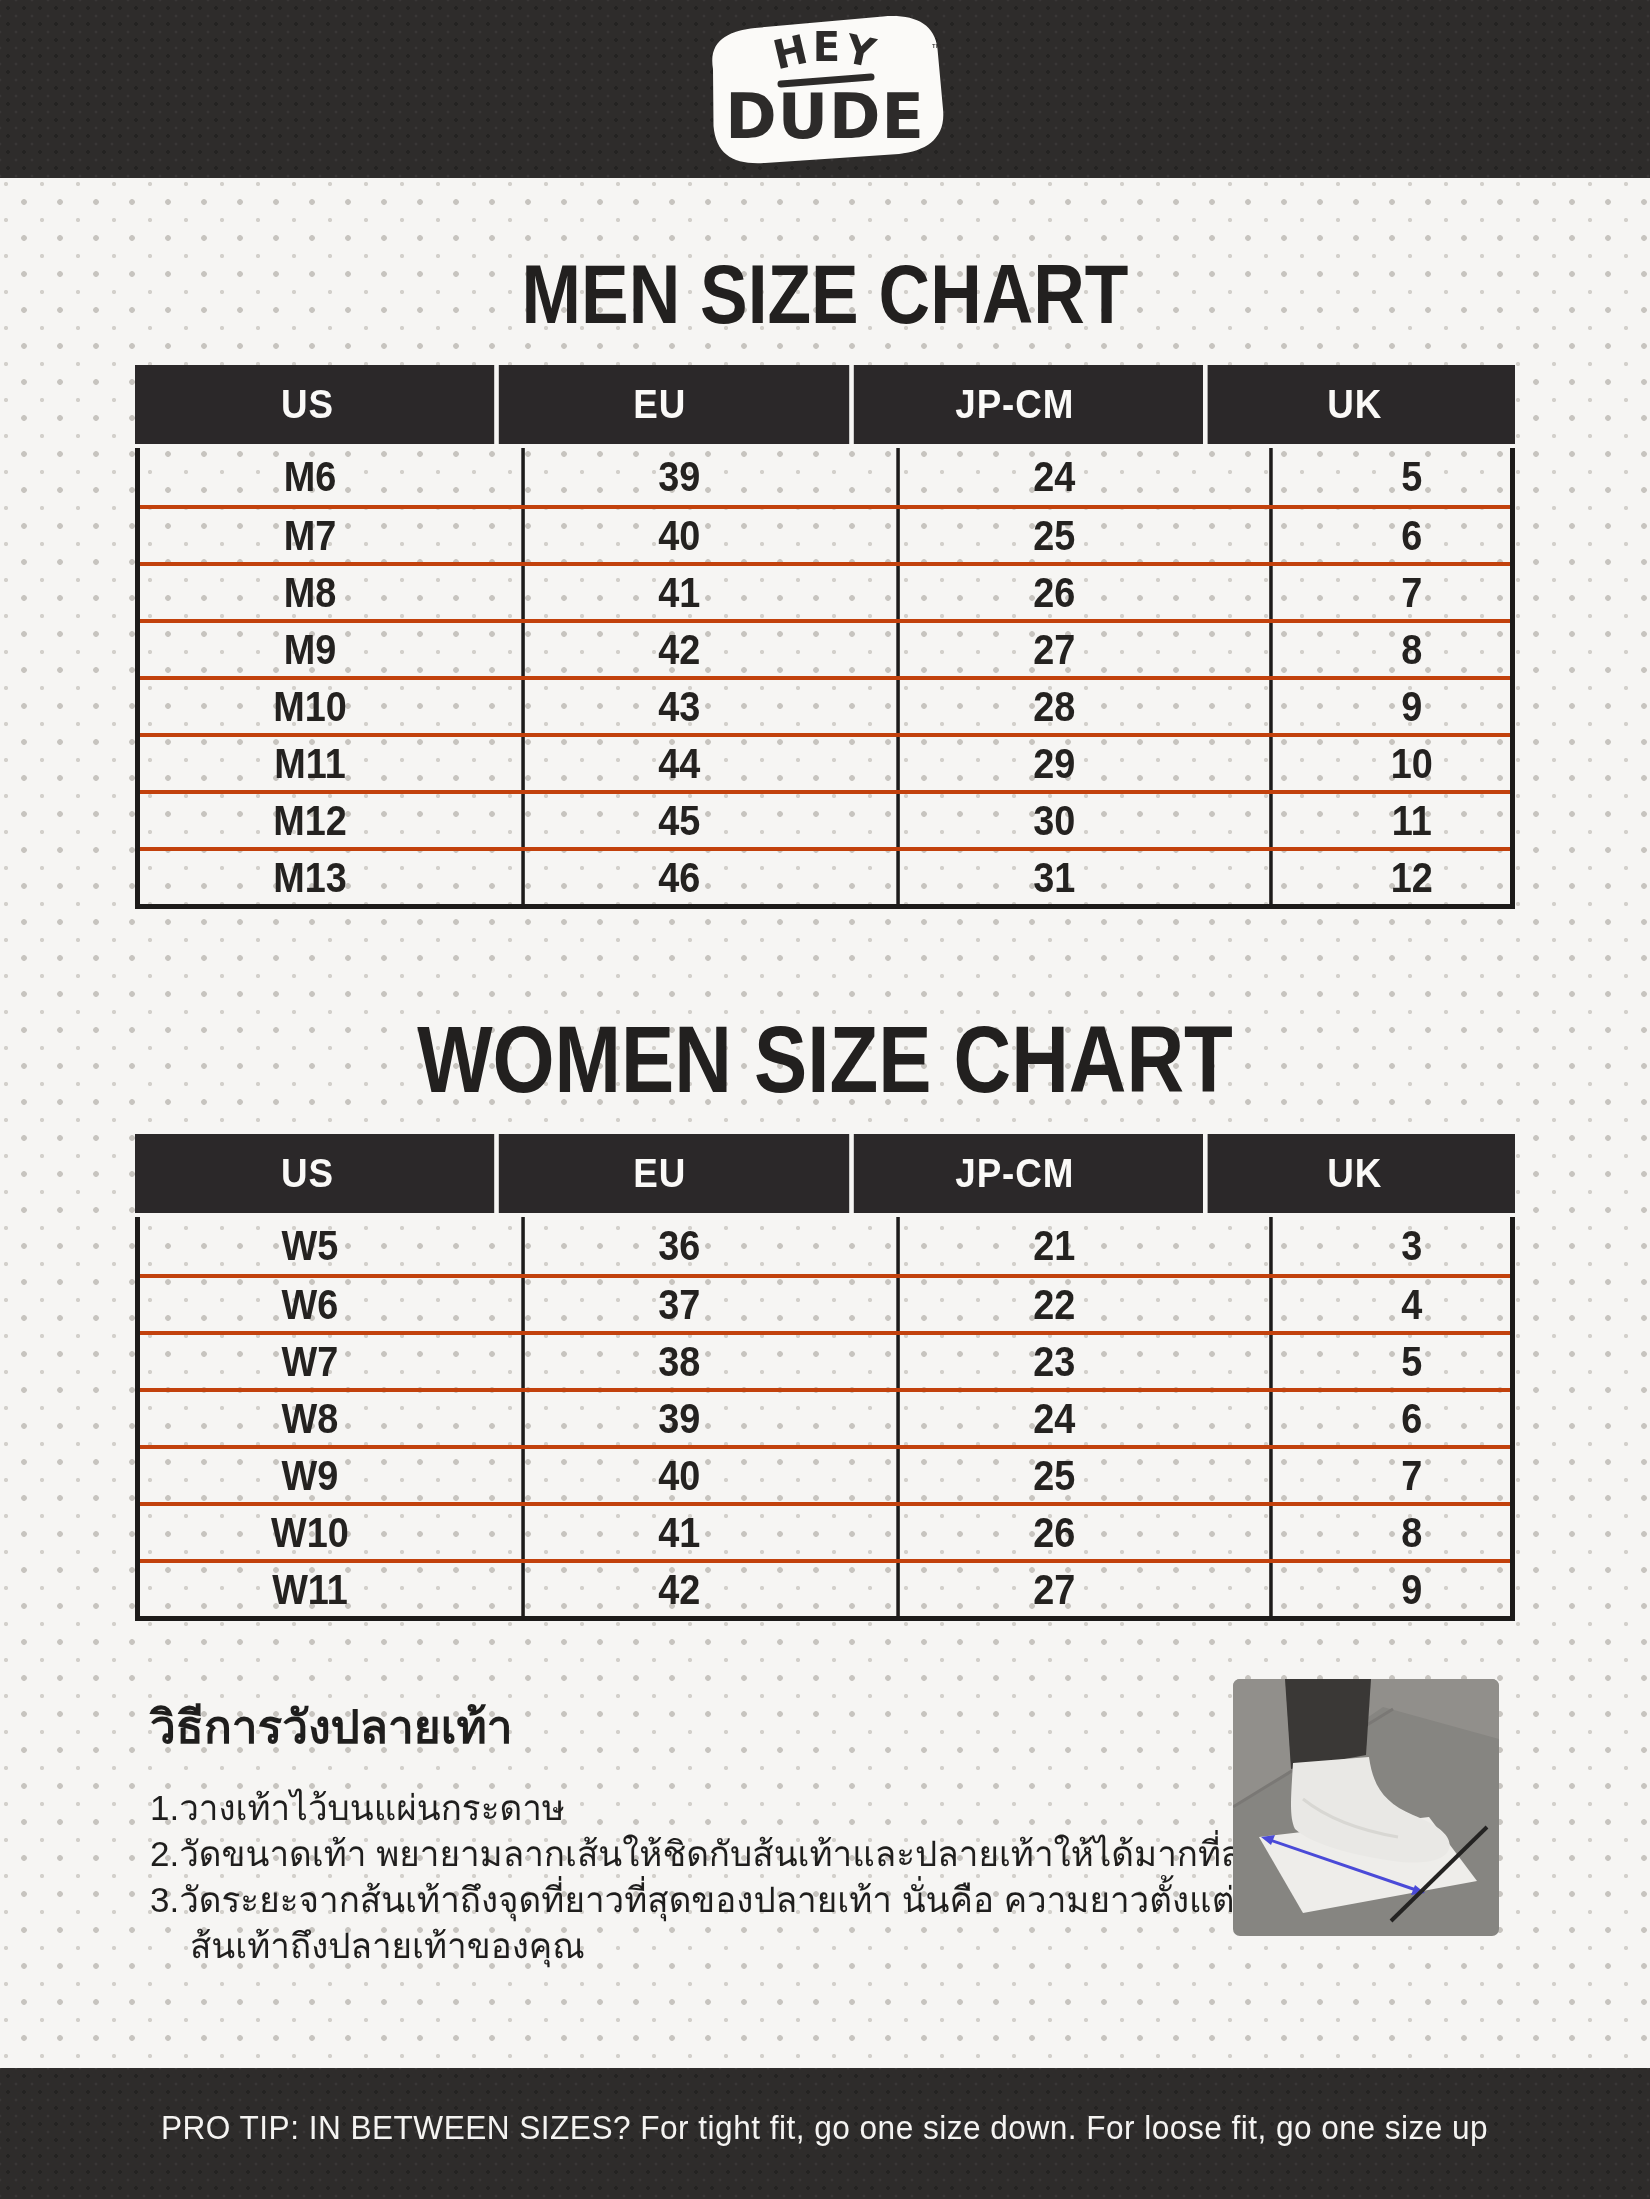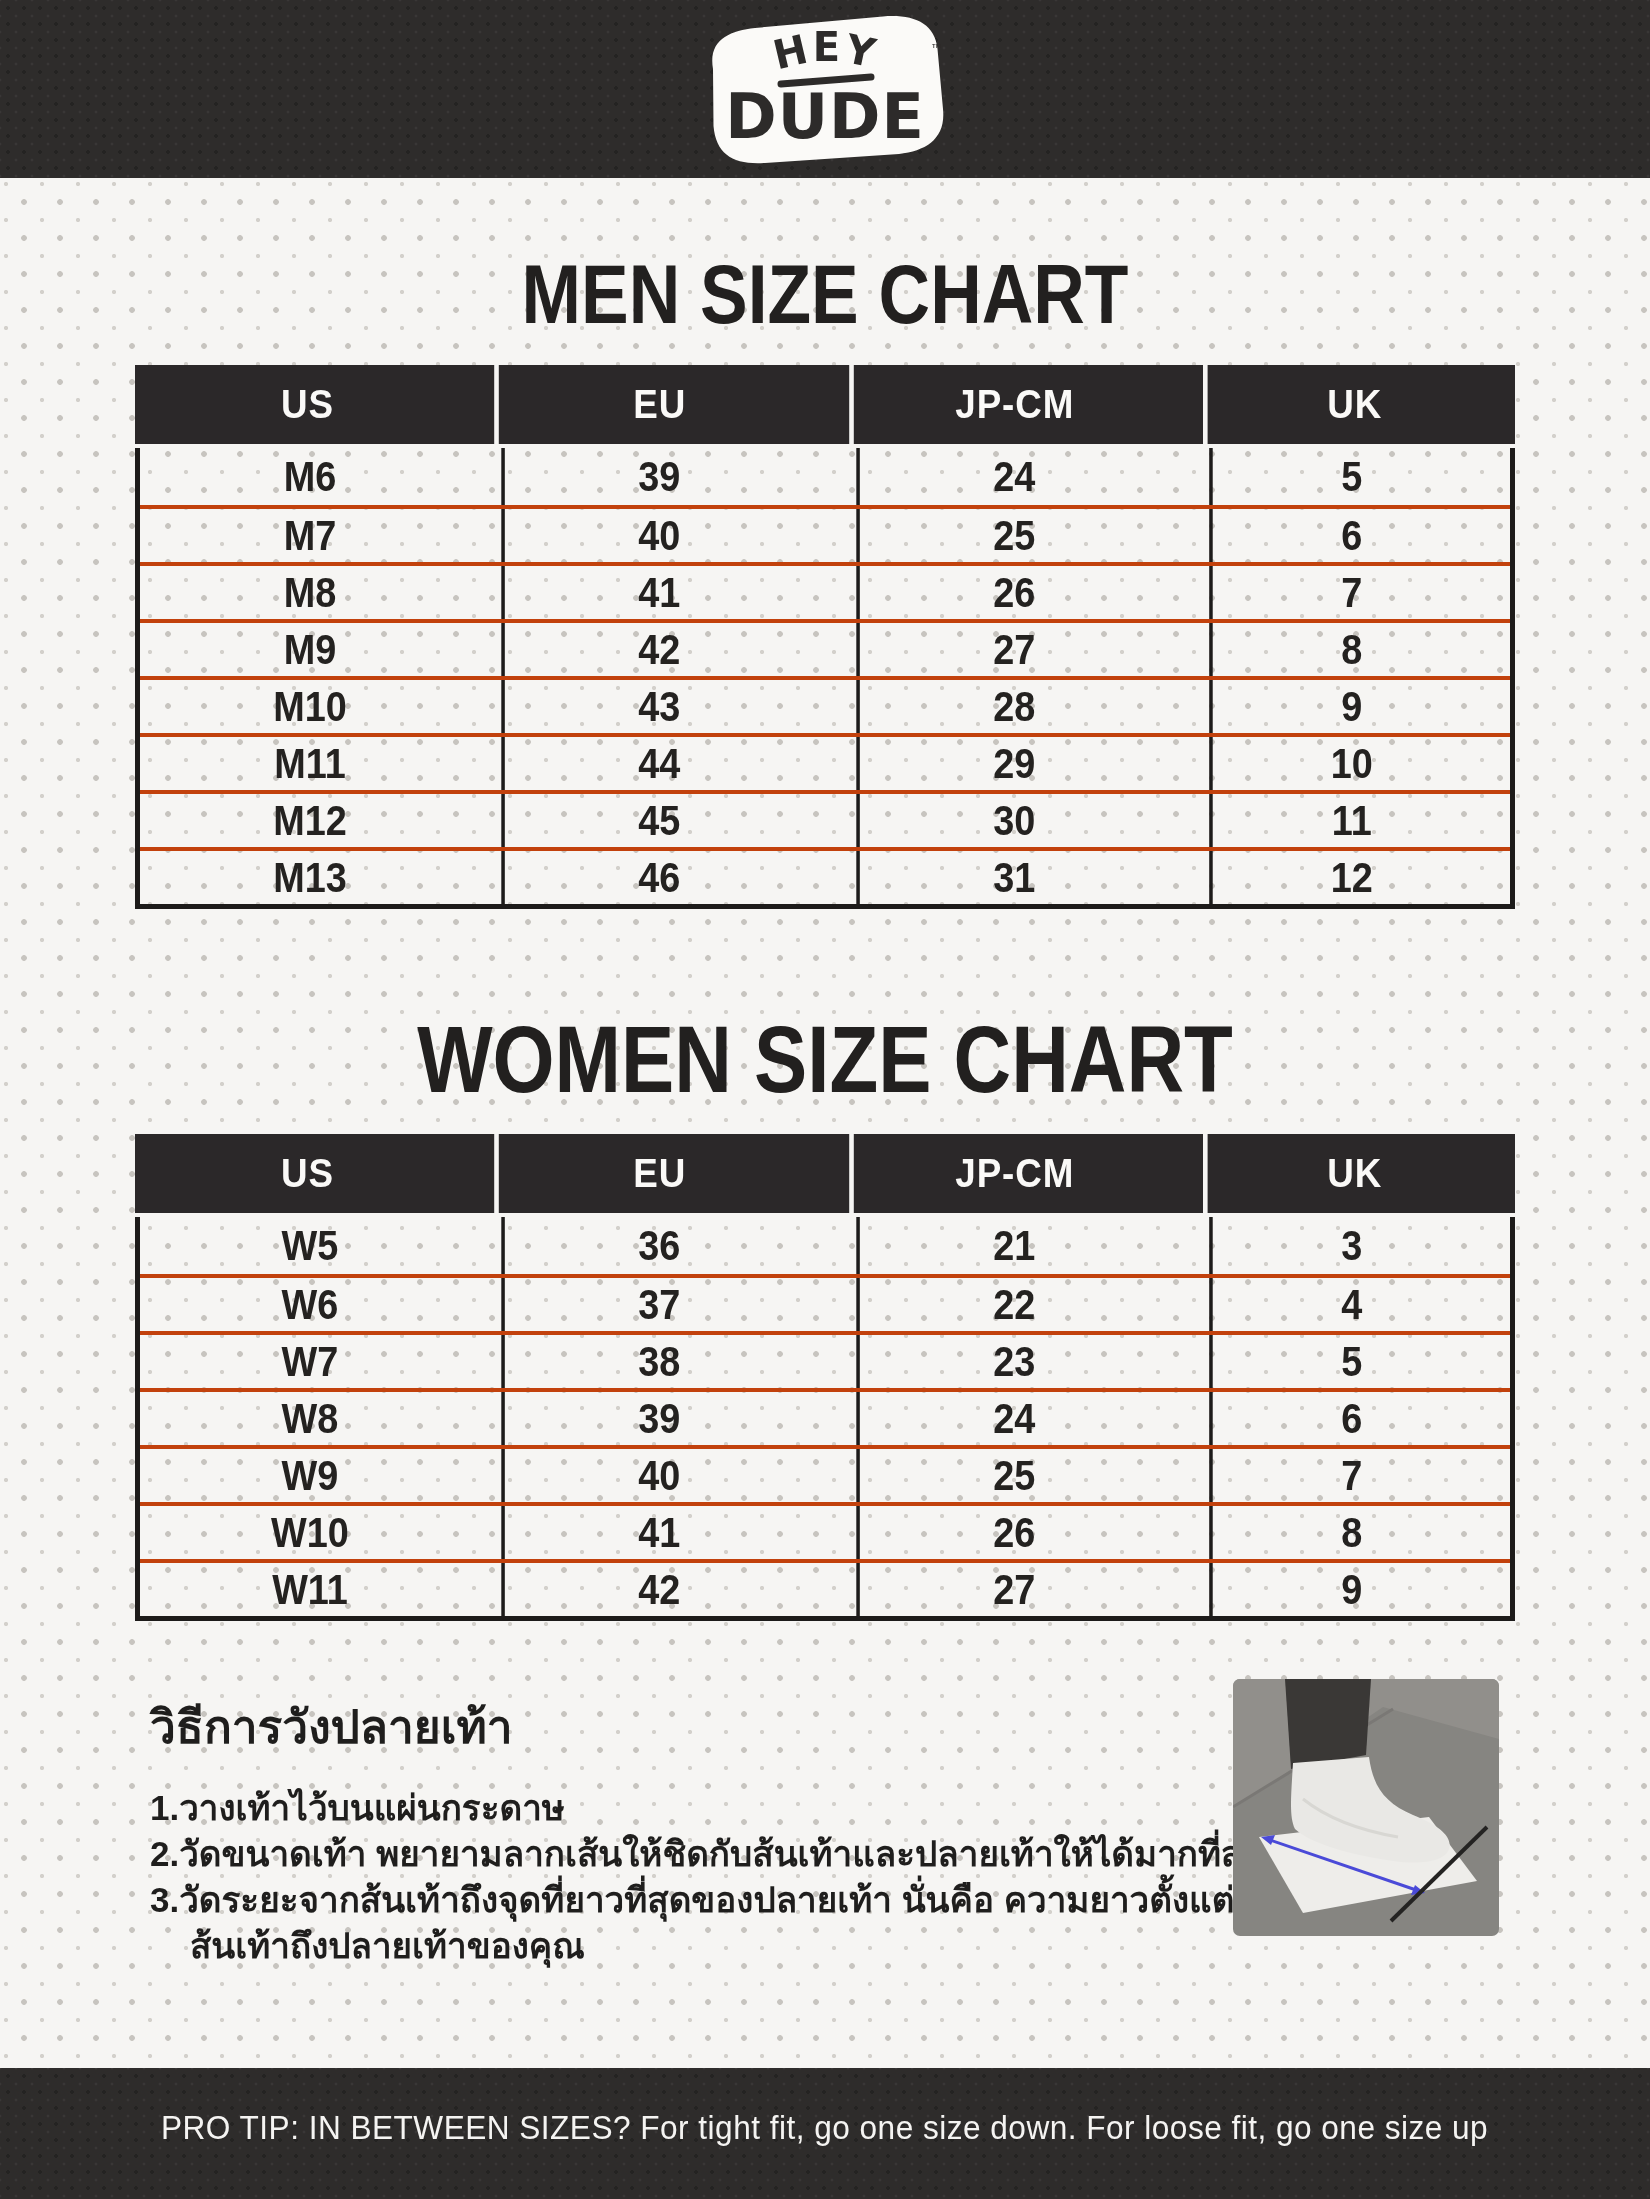--- a/index.html
+++ b/index.html
@@ -46,32 +46,32 @@
     display:grid; grid-template-columns:345px 355px 355px 325px;
     background:#2b2829; height:79px; margin-bottom:4px;
   }
   .header-cell {
     display:flex; align-items:center; justify-content:center;
     color:#faf9f7; font-size:40px; font-weight:700; letter-spacing:1px;
     transform:scaleX(0.92);
   }
   .header-cell + .header-cell { border-left:5px solid #f6f5f3; }
   .table-body { border:5px solid #1d1b1a; border-top:none; }
-  .trow { display:grid; grid-template-columns:340px 355px 355px 320px; height:57px; }
+  .trow { display:grid; grid-template-columns:340px 355px 355px 320px; height:57px;gap:20px; }
   .trow + .trow { border-top:4px solid #c2410c; }
   .tcell {
     display:flex; align-items:center; justify-content:center;
     color:#242220; font-size:43px; font-weight:700;
     transform:scaleX(0.88); letter-spacing:0;
   }
   .tcell-border { border-left:4px solid #1d1b1a; }
 
   #measure-guide { position:absolute; left:150px; top:1690px; width:1080px; color:#1f1e1d; }
   #measure-heading { font-size:46px; font-weight:700; margin-bottom:22px; }
-  .measure-step { font-size:35px; font-weight:700; line-height:46px; white-space:nowrap; }
+  .measure-step { font-size:35px; font-weight:400; line-height:46px; white-space:nowrap; }
   .measure-step.indent { padding-left:40px; }
 
   #foot-photo {
     position:absolute; left:1233px; top:1679px; width:266px; height:257px;
     border-radius:7px; overflow:hidden;
   }
 </style>
 </head>
 <body>
 

